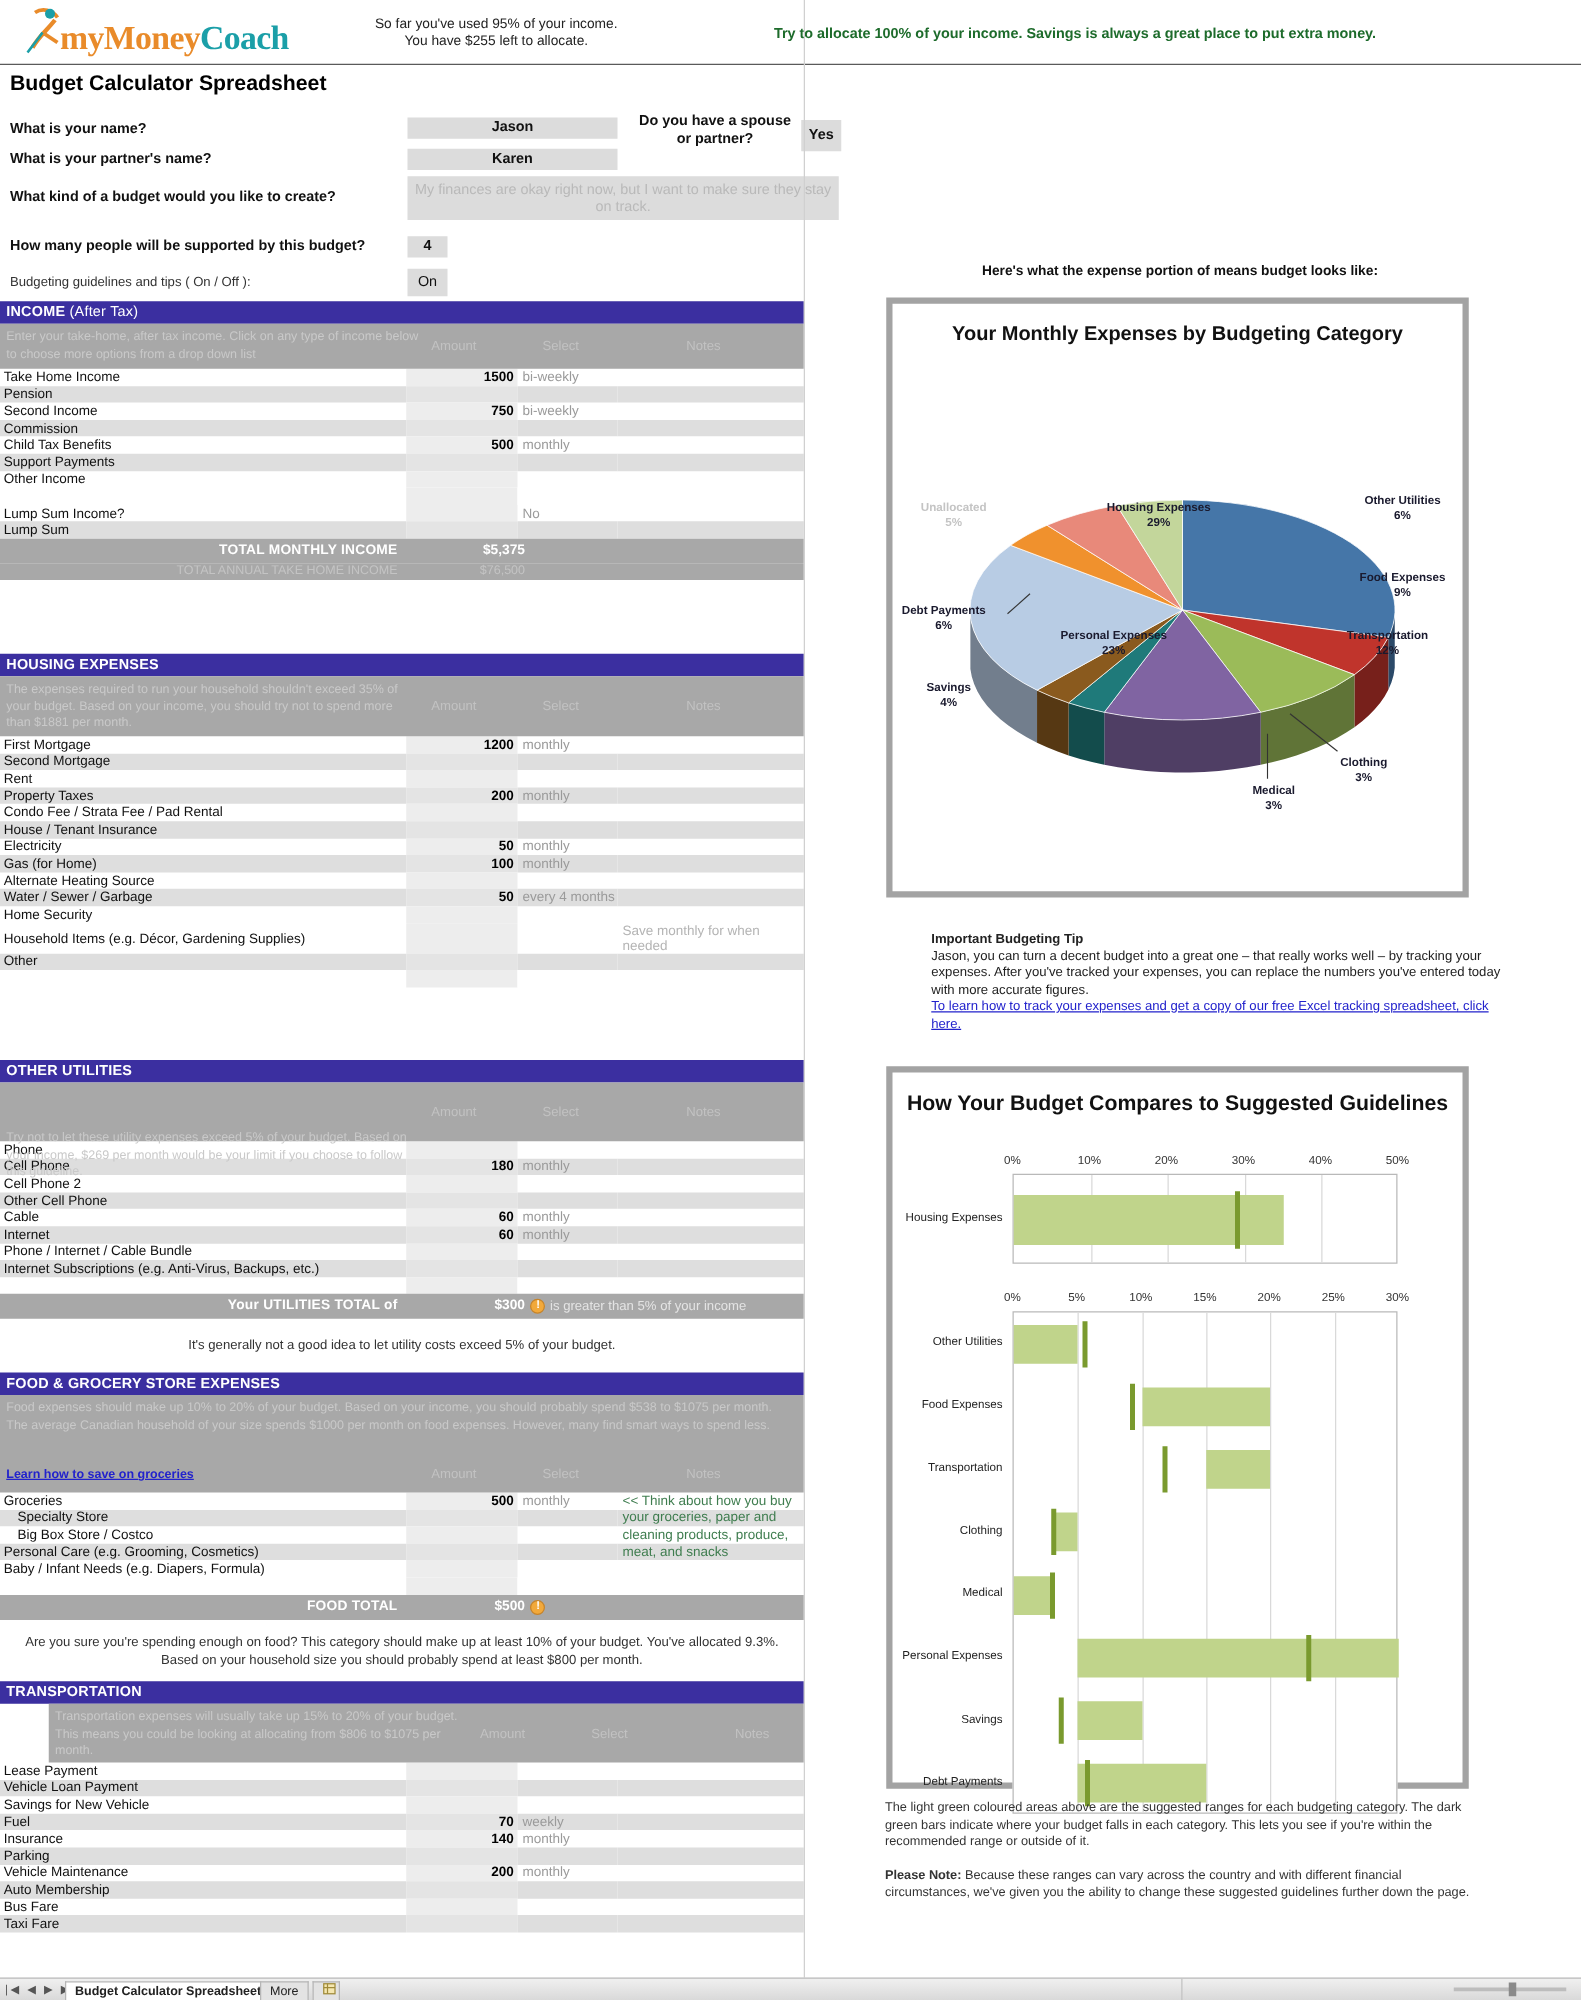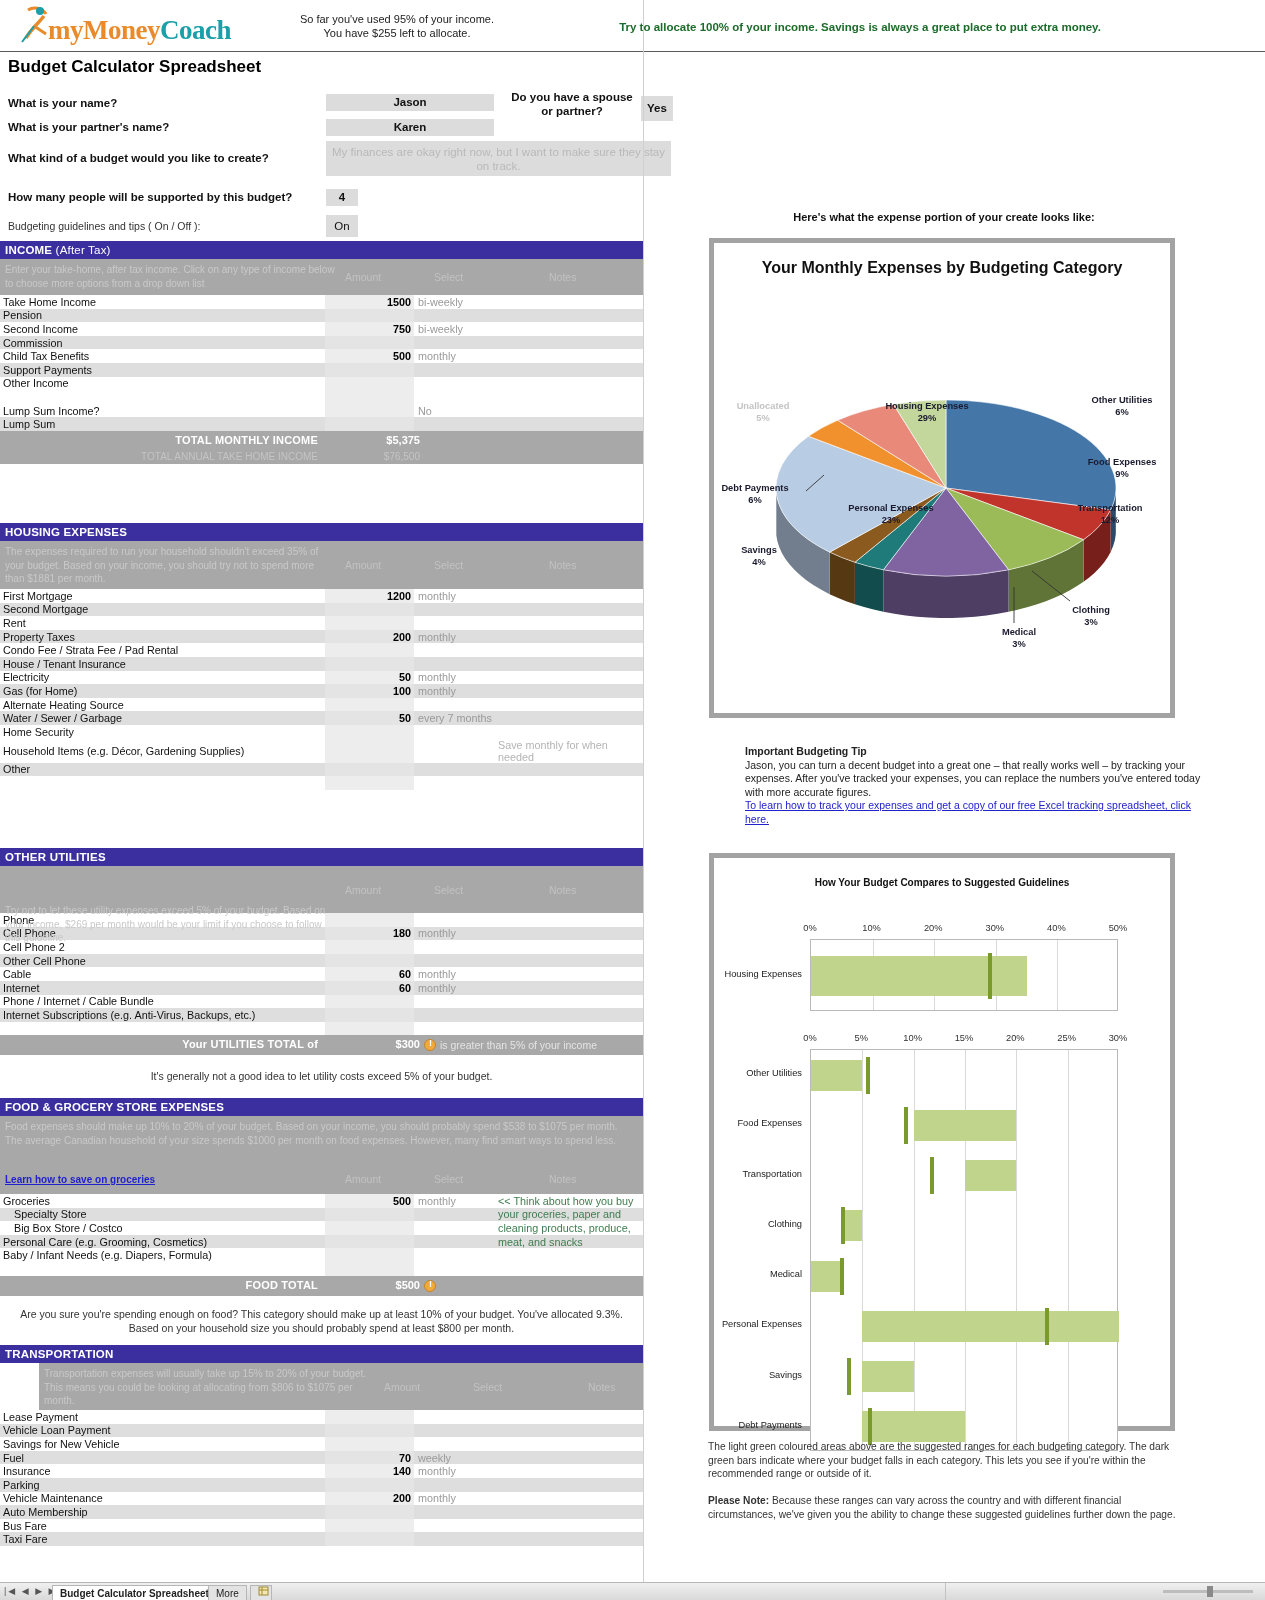--- a/index.html
+++ b/index.html
@@ -73,21 +73,21 @@
   .badge { position:absolute; width:12px; height:12px; border-radius:50%; top:4px; }
   .badge.ok { background:#2fa84f; border:1px solid #1d7c38; }
   .badge.ok::after { content:"✓"; color:#fff; font-size:9px; position:absolute; left:2px; top:-2px; }
   .badge.warn { background:#f2a93b; border:1px solid #c7842a; }
   .badge.warn::after { content:"!"; color:#fff; font-size:9px; font-weight:bold; position:absolute; left:4px; top:-2px; }
 
   .note-center { text-align:center; font-size:10.5px; color:#333; line-height:14px; width:643px; }
   .chart-caption { position:absolute; left:708px; top:211px; width:472px; text-align:center; font-weight:bold; font-size:11px; color:#111; }
   .chart-box { border:5px solid #a3a3a3; background:#fff; position:absolute; }
   .chart-title { text-align:center; font-weight:bold; font-size:16px; line-height:22px; padding-top:14px; color:#111; font-family:"Liberation Sans", sans-serif; }
-  .chart-title.small { font-size:10px; }
+  .chart-title.small { font-size:17px; }
 
   .pielabel { position:absolute; font-size:9.3px; text-align:center; line-height:11.5px; color:#1a1a2e; font-weight:bold; }
   .pielabel.grey { color:#c4c4c4; }
 
   .tipbox { position:absolute; left:745px; width:472px; font-size:10.5px; line-height:13.5px; color:#222; }
   .tiplink { color:#2222cc; text-decoration:underline; }
   .botnote { position:absolute; left:708px; width:472px; font-size:10.2px; line-height:13.6px; color:#333; }
   .bc-axis { position:absolute; font-size:9.3px; color:#333; }
   .bc-plot { position:absolute; border:1px solid #b9b9b9; background:#fff; }
   .bc-grid { position:absolute; top:0; bottom:0; width:1px; background:#d9d9d9; }
@@ -304,21 +304,21 @@
         </tr>
         <tr class="">
           <td class="c-name">Alternate Heating Source</td>
           <td class="c-amt"></td>
           <td class="c-sel"></td>
           <td class="c-note"></td>
         </tr>
         <tr class="alt">
           <td class="c-name">Water / Sewer / Garbage</td>
           <td class="c-amt">50</td>
-          <td class="c-sel">every 7 months</td>
+          <td class="c-sel">every 4 months</td>
           <td class="c-note"></td>
         </tr>
         <tr class="">
           <td class="c-name">Home Security</td>
           <td class="c-amt"></td>
           <td class="c-sel"></td>
           <td class="c-note"></td>
         </tr>
         <tr class="">
           <td class="c-name">Household Items (e.g. Décor, Gardening Supplies)</td>
@@ -544,21 +544,21 @@
           <td class="c-amt"></td>
           <td class="c-sel"></td>
           <td class="c-note"></td>
         </tr>
       </tbody>
     </table>
 </div>
 
 <div class="vsep" style="left:643px;"></div>
 
-<div class="chart-caption">Here's what the expense portion of your create looks like:</div>
+<div class="chart-caption">Here's what the expense portion of means budget looks like:</div>
 
 <div class="chart-box" style="left:709px; top:238px; width:466px; height:480px;">
   <div class="chart-title">Your Monthly Expenses by Budgeting Category</div>
   <div id="pie-area" style="position:absolute; left:0; top:70px; width:464px; height:400px;"><svg width="464" height="400">
         <path d="M 401.79704334804376 179.29877974201395 L 400.8505208161303 185.21617644302026 L 399.1352825429211 191.087062564079 L 396.65913739186726 196.8847100705072 L 396.65913739186726 238.8847100705072 L 399.1352825429211 233.087062564079 L 400.8505208161303 227.21617644302026 L 401.79704334804376 221.29877974201395 Z" fill="rgb(43,73,104)"></path>
         <path d="M 396.65913739186726 196.8847100705072 L 393.6796077701761 202.19349550499535 L 390.06200260100275 207.39496063625165 L 385.82059891922336 212.46857765772637 L 380.97213560745683 217.39432332095095 L 375.5357473353426 222.1527579581517 L 369.5328890437411 226.72510220173763 L 369.5328890437411 268.7251022017376 L 375.5357473353426 264.1527579581517 L 380.97213560745683 259.39432332095095 L 385.82059891922336 254.46857765772637 L 390.06200260100275 249.39496063625165 L 393.6796077701761 244.19349550499535 L 396.65913739186726 238.8847100705072 Z" fill="rgb(119,32,27)"></path>
         <path d="M 369.5328890437411 226.72510220173763 L 362.9872512718842 231.09331109788468 L 355.92466666164 235.24014532172458 L 348.3730080078771 239.1492392130842 L 340.3620782572773 242.80516536426944 L 331.9234928897205 246.19349550499535 L 323.0905551464295 249.30085744417732 L 313.89812459729166 252.11498784385998 L 304.3824795660624 254.62478061700972 L 294.58117395639533 256.8203307581661 L 294.58117395639533 298.8203307581661 L 304.3824795660624 296.6247806170097 L 313.89812459729166 294.11498784386 L 323.0905551464295 291.3008574441773 L 331.9234928897205 288.1934955049953 L 340.3620782572773 284.80516536426944 L 348.3730080078771 281.14923921308423 L 355.92466666164 277.2401453217246 L 362.9872512718842 273.0933110978847 L 369.5328890437411 268.7251022017376 Z" fill="rgb(96,116,55)"></path>
         <path d="M 294.58117395639533 256.8203307581661 L 283.60852531811645 258.8469361595446 L 272.3935014322277 260.4797612351391 L 260.98877274754614 261.711137554597 L 249.44790064606892 262.535282059044 L 237.82508589629285 262.9483242207505 L 226.1749141037073 262.9483242207505 L 214.5520993539313 262.53528205904405 L 203.01122725245406 261.711137554597 L 191.6064985677725 260.4797612351391 L 180.39147468188375 258.8469361595446 L 169.41882604360484 256.82033075816616 L 169.41882604360484 298.82033075816616 L 180.39147468188375 300.8469361595446 L 191.6064985677725 302.4797612351391 L 203.01122725245406 303.711137554597 L 214.5520993539313 304.53528205904405 L 226.1749141037073 304.9483242207505 L 237.82508589629285 304.9483242207505 L 249.44790064606892 304.535282059044 L 260.98877274754614 303.711137554597 L 272.3935014322277 302.4797612351391 L 283.60852531811645 300.8469361595446 L 294.58117395639533 298.8203307581661 Z" fill="rgb(79,62,100)"></path>
         <path d="M 169.41882604360484 256.82033075816616 L 159.61752043393778 254.62478061700975 L 150.10187540270852 252.11498784386004 L 140.90944485357068 249.30085744417735 L 140.90944485357068 291.3008574441774 L 150.10187540270852 294.11498784386004 L 159.61752043393778 296.6247806170097 L 169.41882604360484 298.82033075816616 Z" fill="rgb(19,76,76)"></path>
         <path d="M 140.90944485357068 249.30085744417735 L 132.0765071102797 246.19349550499544 L 123.6379217427228 242.80516536426947 L 115.62699199212302 239.1492392130843 L 115.62699199212302 281.1492392130843 L 123.6379217427228 284.80516536426944 L 132.0765071102797 288.19349550499544 L 140.90944485357068 291.3008574441774 Z" fill="rgb(86,56,19)"></path>

